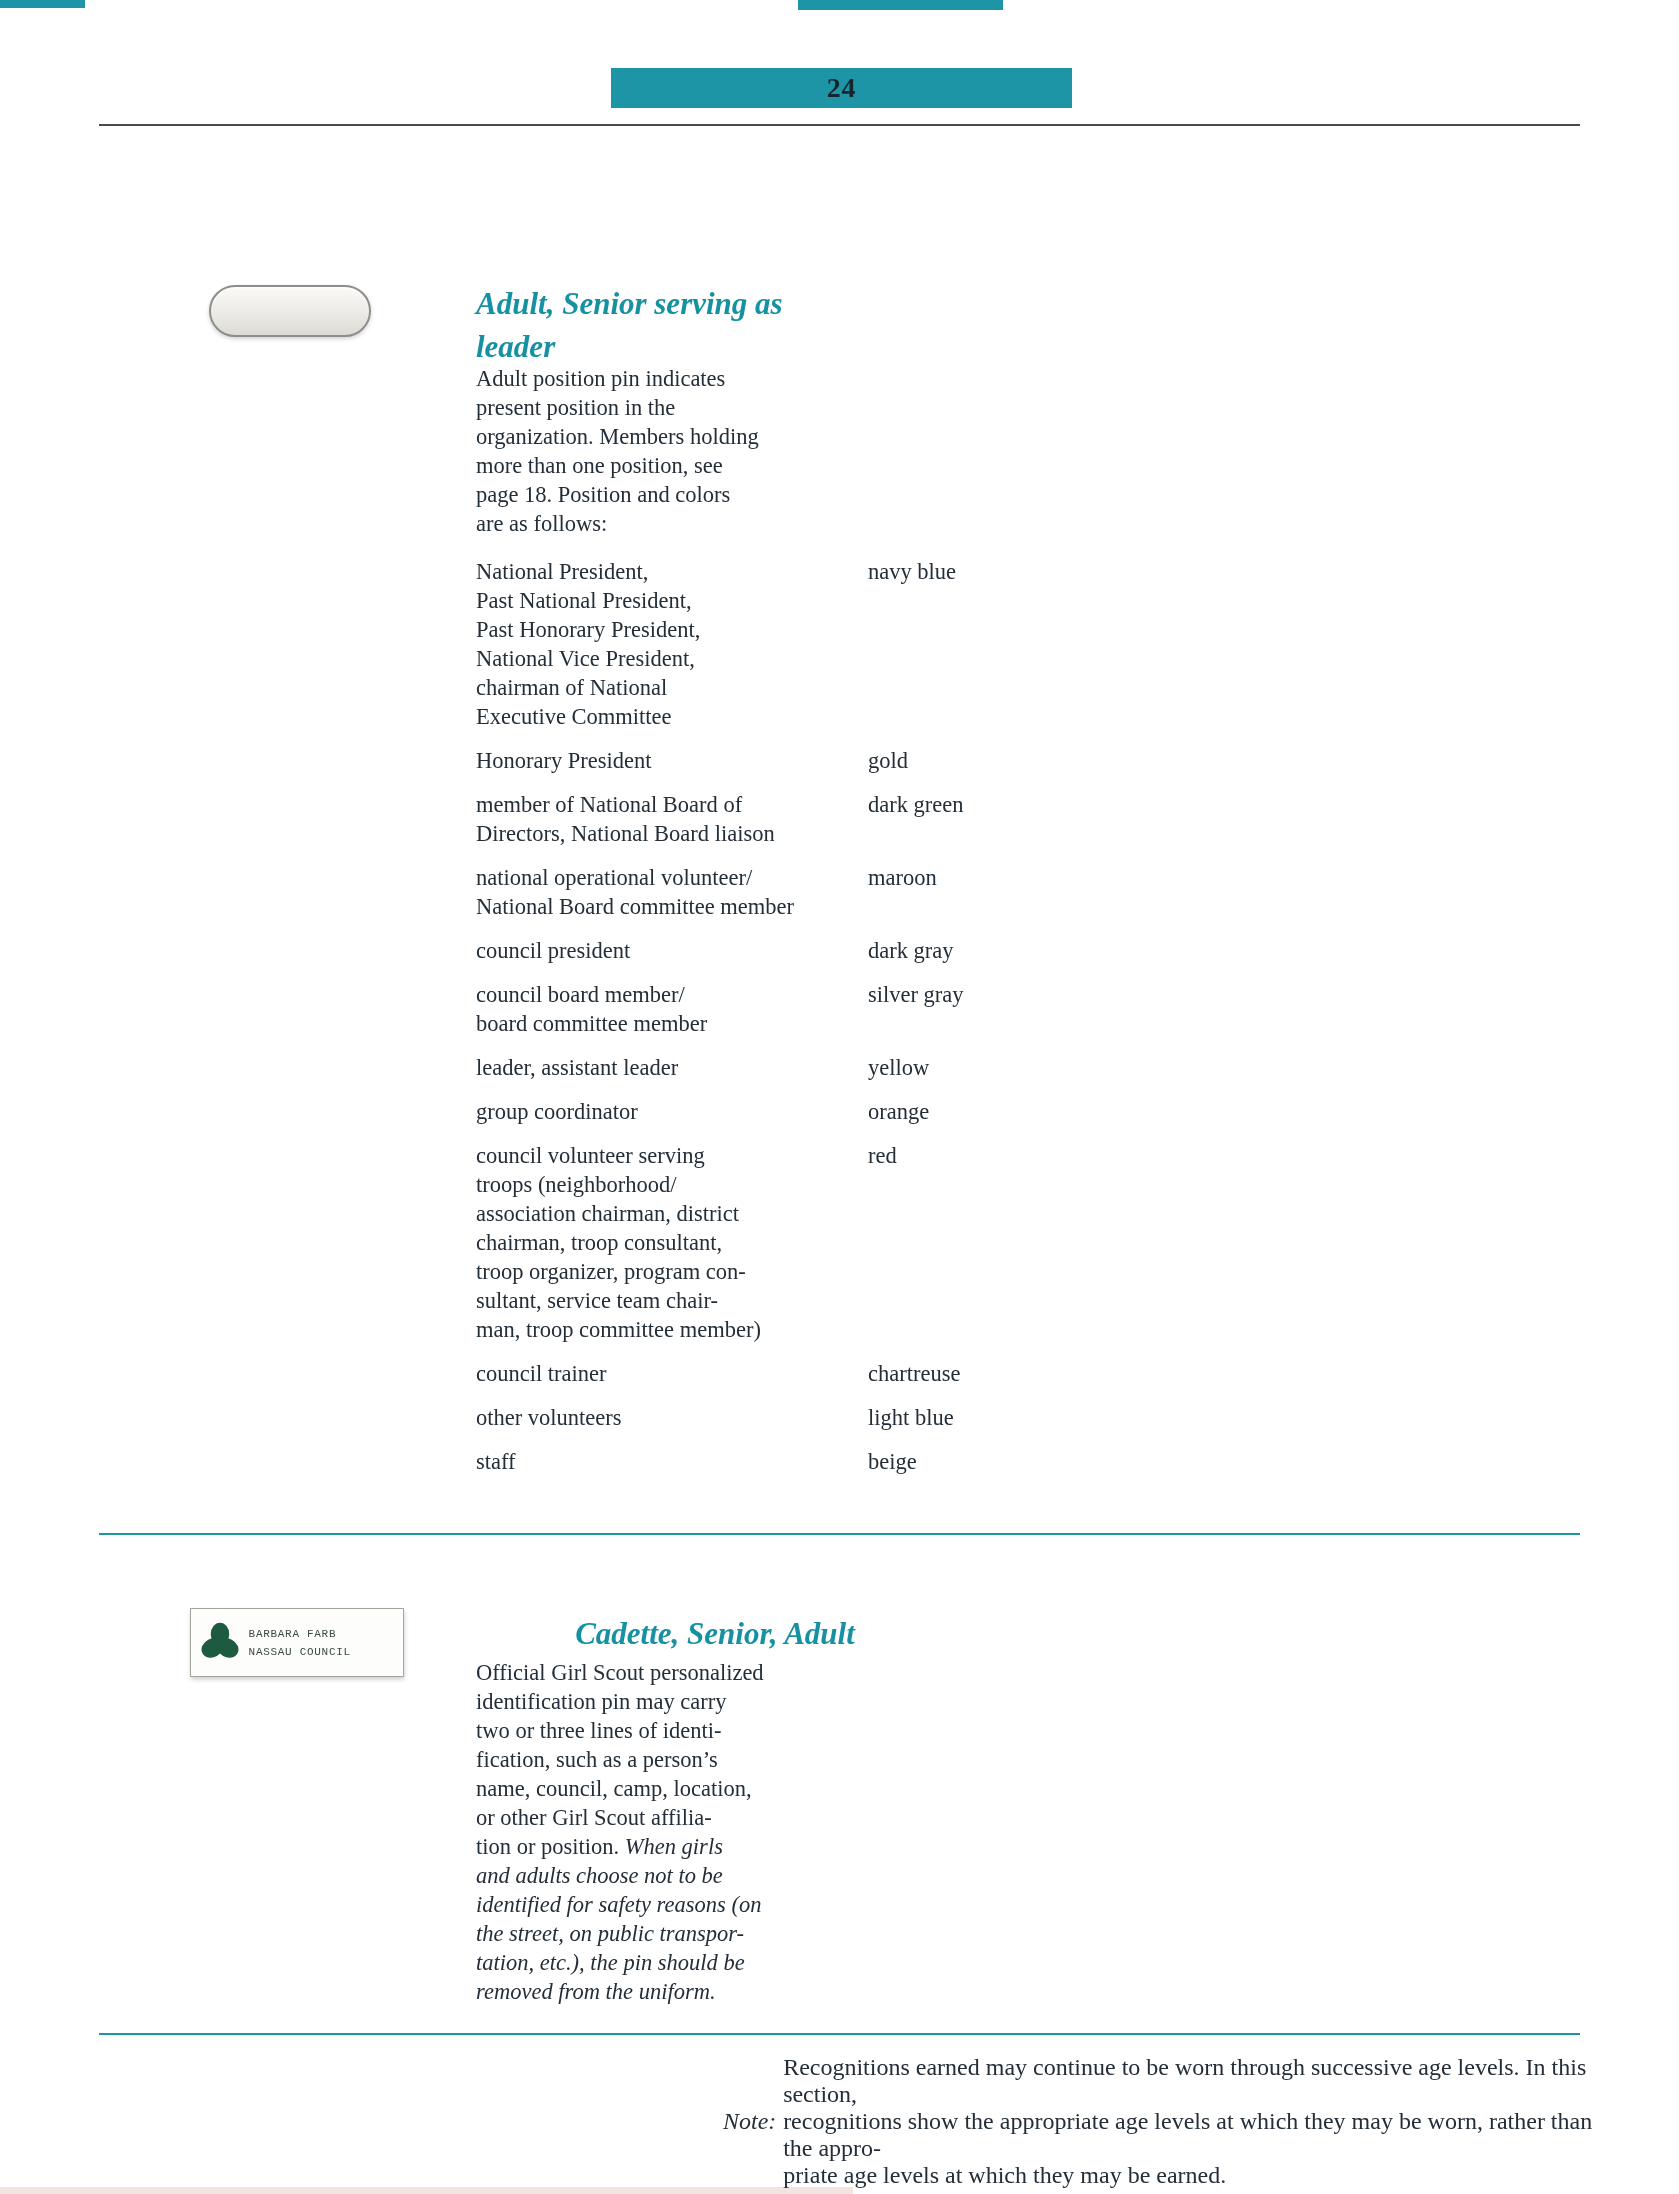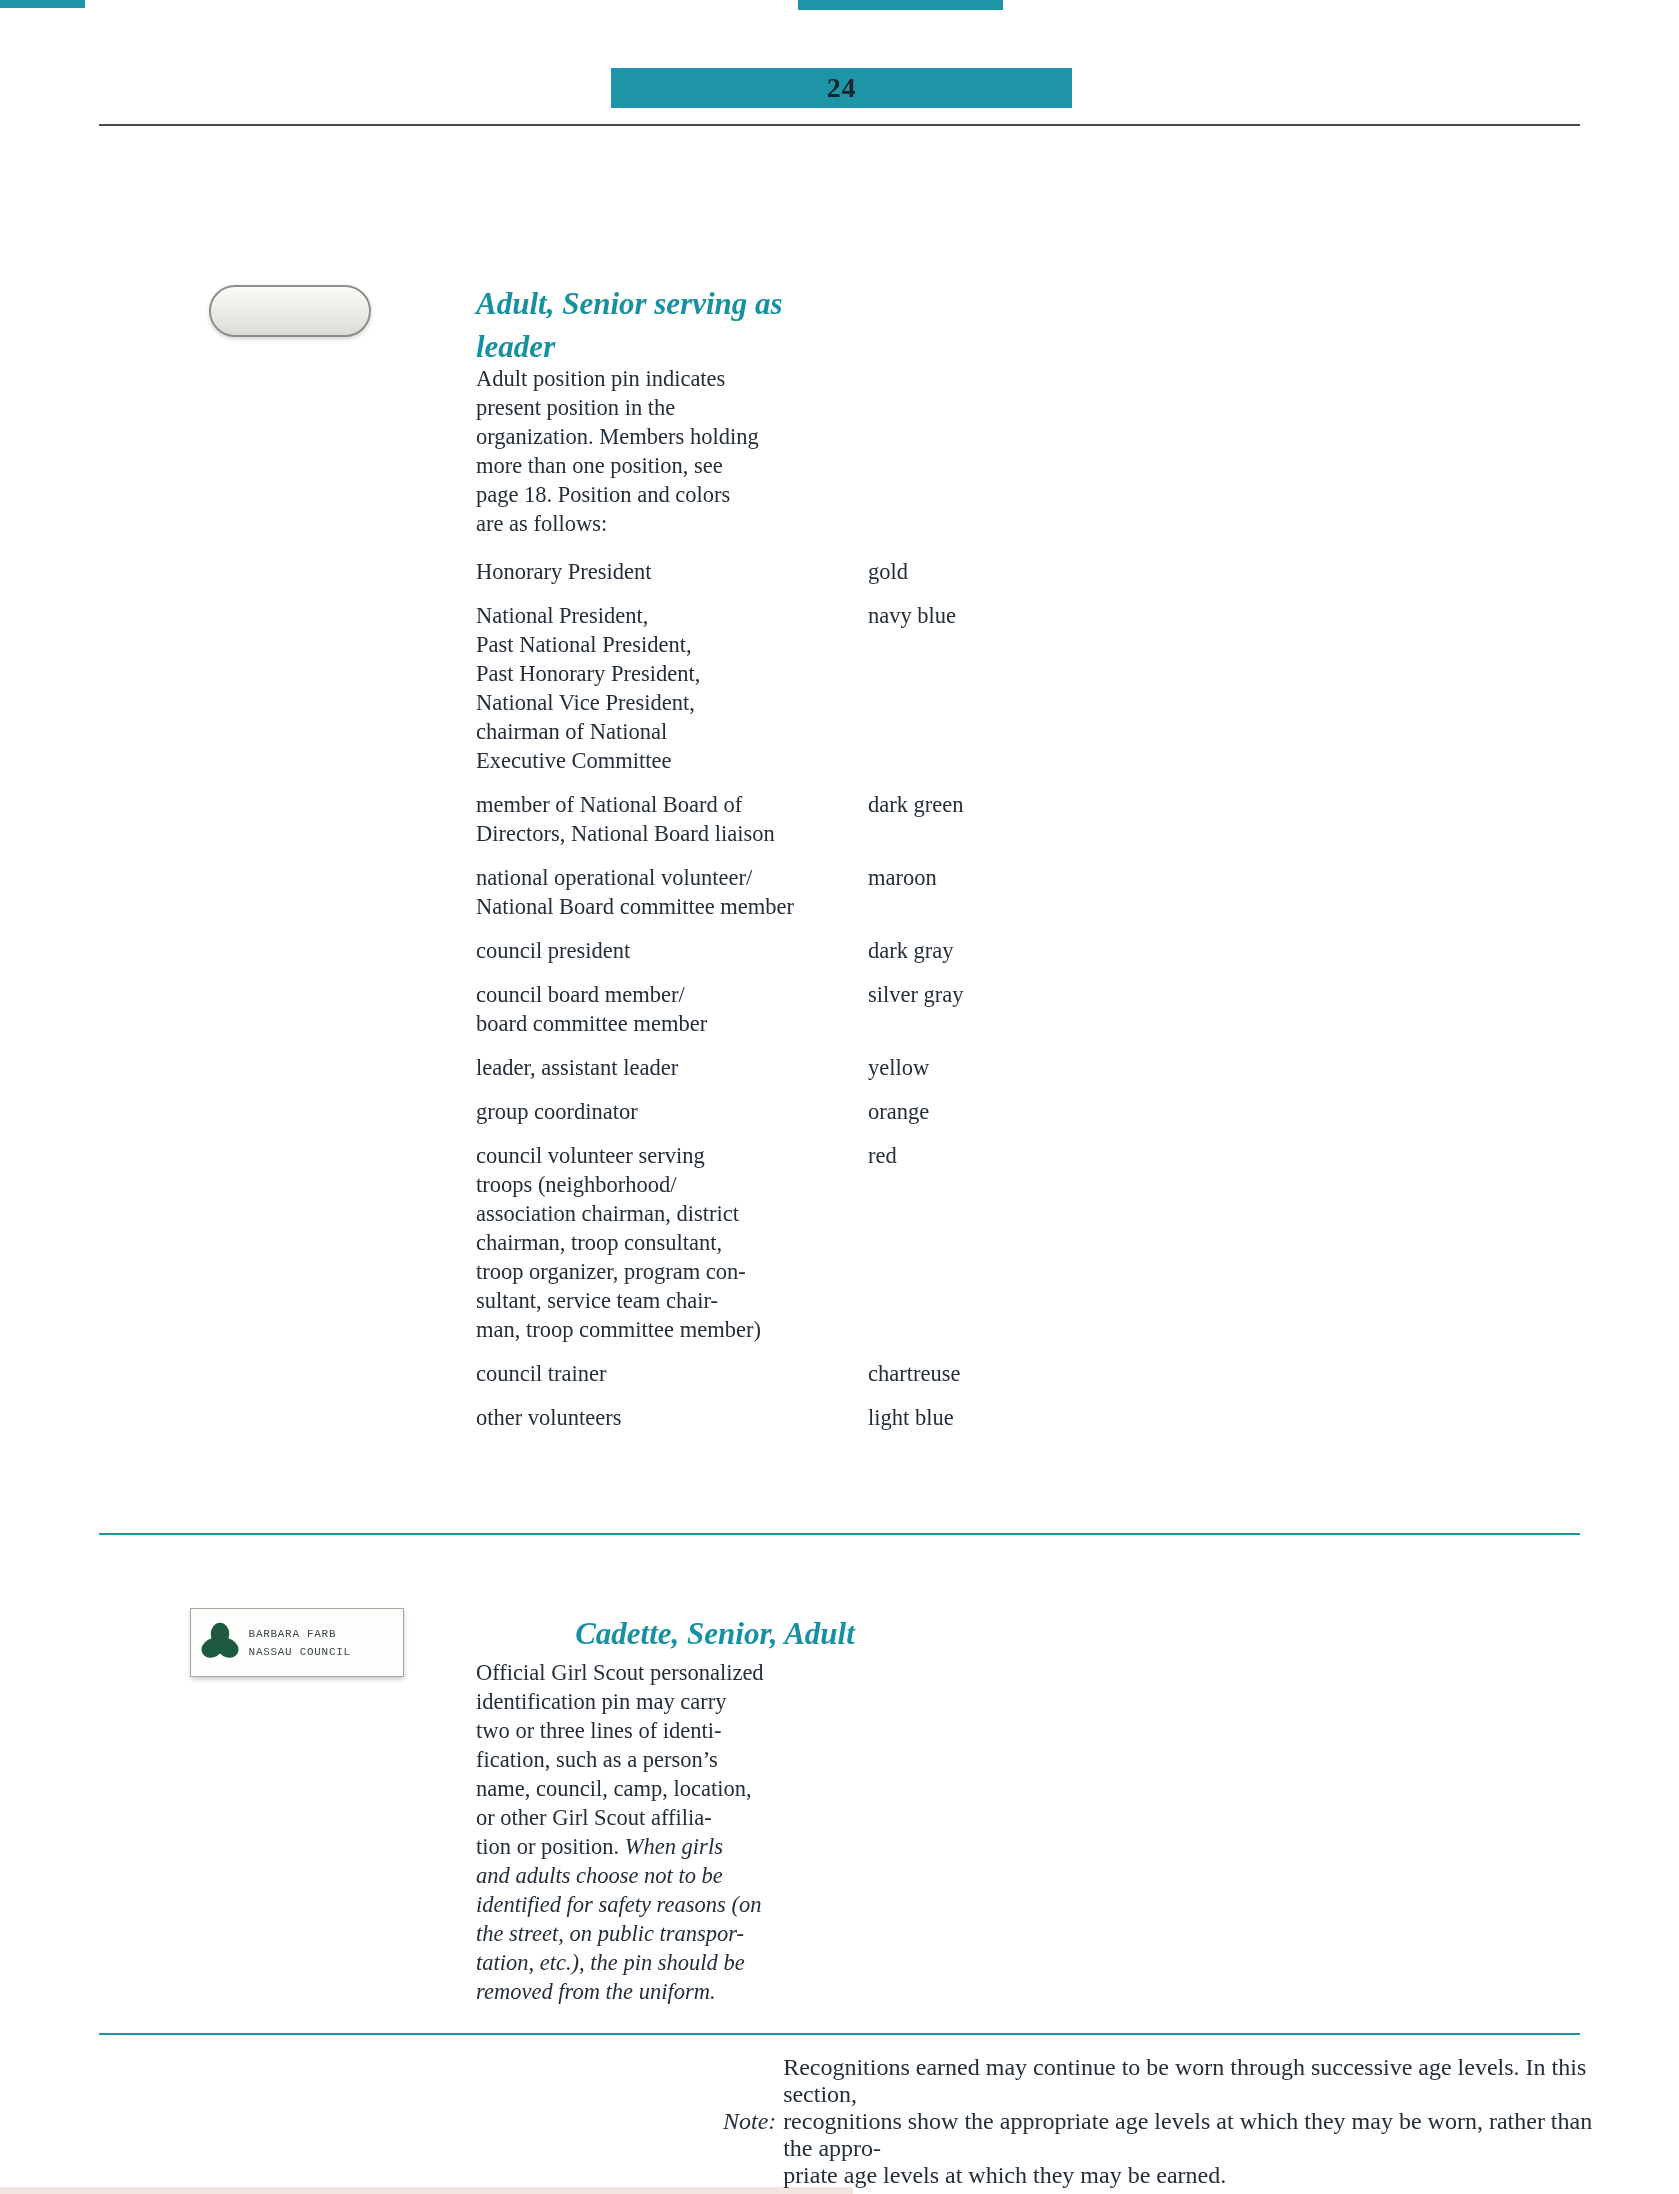--- a/index.html
+++ b/index.html
@@ -104,31 +104,31 @@
 
   <div class="abs body-text intro1 pre">Adult position pin indicates
 present position in the
 organization. Members holding
 more than one position, see
 page 18. Position and colors
 are as follows:</div>
 
   <div class="abs list body-text">
     <div class="row">
-      <div class="pre">Honorary President</div>
-      <div>gold</div>
-    </div>
-    <div class="row">
       <div class="pre">National President,
 Past National President,
 Past Honorary President,
 National Vice President,
 chairman of National
 Executive Committee</div>
       <div>navy blue</div>
+    </div>
+    <div class="row">
+      <div class="pre">Honorary President</div>
+      <div>gold</div>
     </div>
     <div class="row">
       <div class="pre">member of National Board of
 Directors, National Board liaison</div>
       <div>dark green</div>
     </div>
     <div class="row">
       <div class="pre">national operational volunteer/
 National Board committee member</div>
       <div>maroon</div>
@@ -160,20 +160,24 @@
 man, troop committee member)</div>
       <div>red</div>
     </div>
     <div class="row">
       <div class="pre">council trainer</div>
       <div>chartreuse</div>
     </div>
     <div class="row">
       <div class="pre">other volunteers</div>
       <div>light blue</div>
+    </div>
+    <div class="row">
+      <div class="pre">staff</div>
+      <div>beige</div>
     </div>
   </div>
 
   <div class="abs rule-teal" style="top:1533px;"></div>
 
   <div class="abs id-pin">
     <svg class="trefoil" viewBox="0 0 100 100" aria-hidden="true">
       <g fill="#1d5a40">
         <ellipse cx="50" cy="30" rx="21" ry="26"></ellipse>
         <ellipse cx="33" cy="61" rx="21" ry="26" transform="rotate(62 33 61)"></ellipse>

